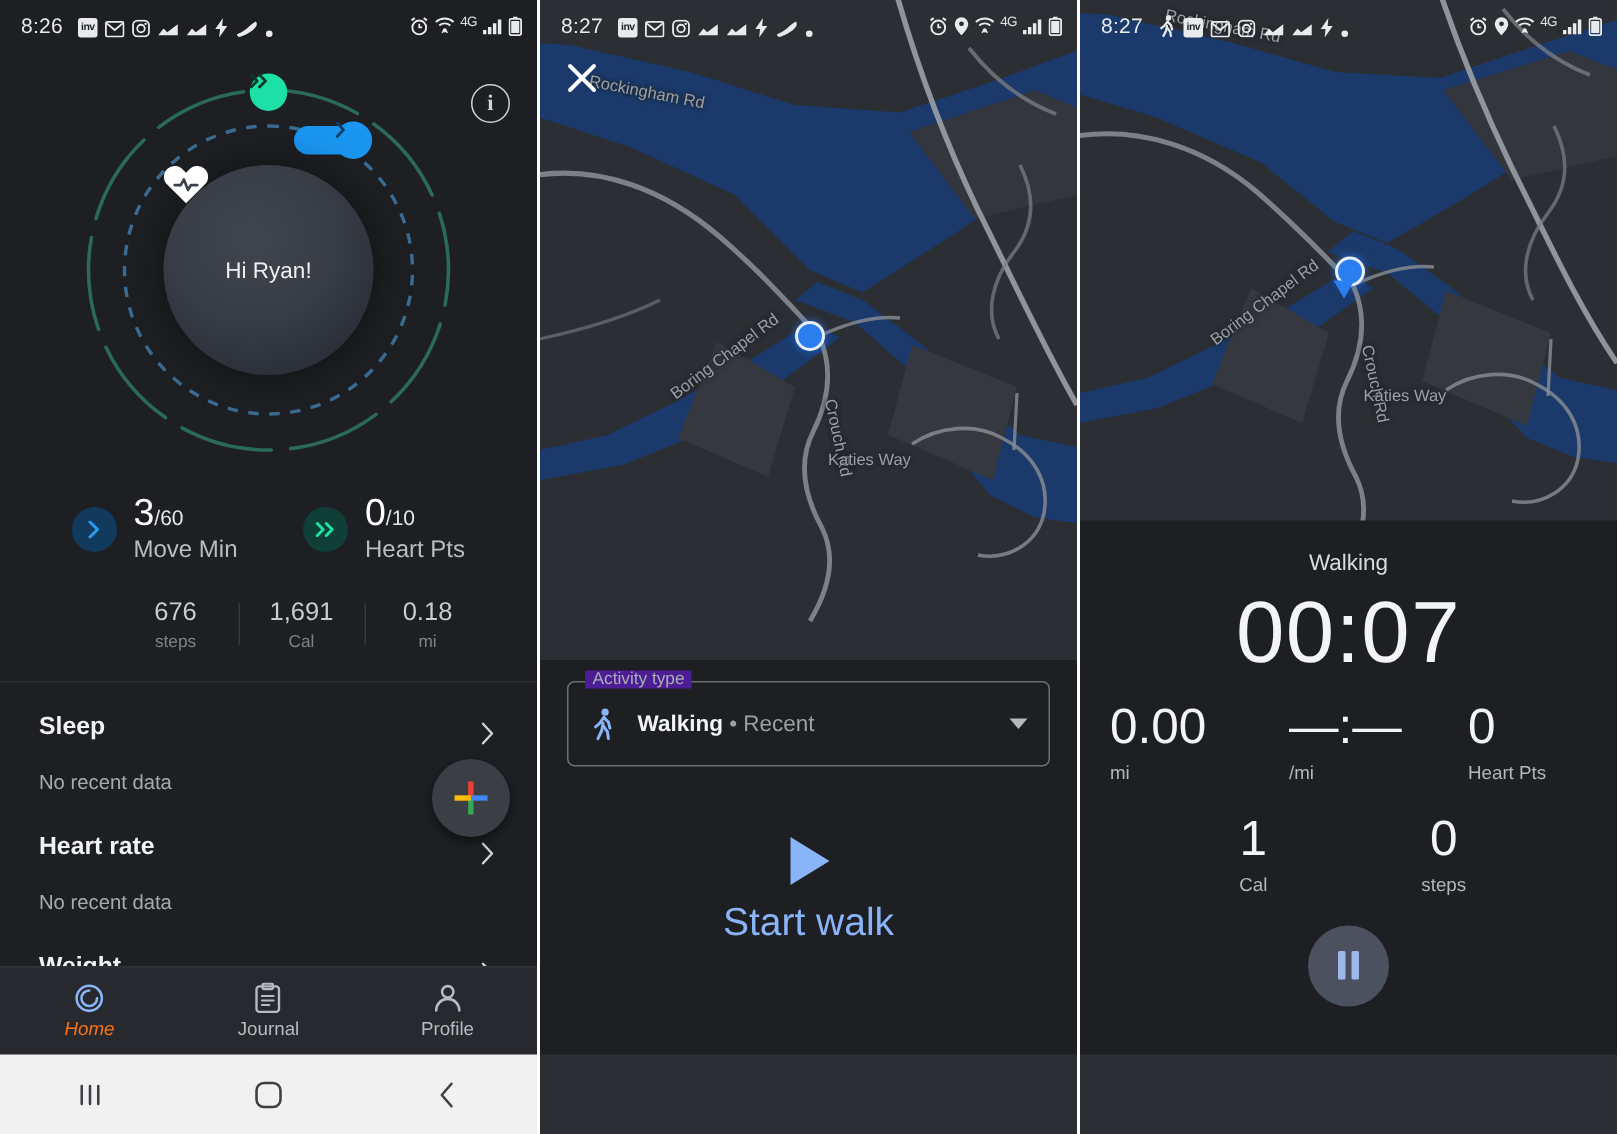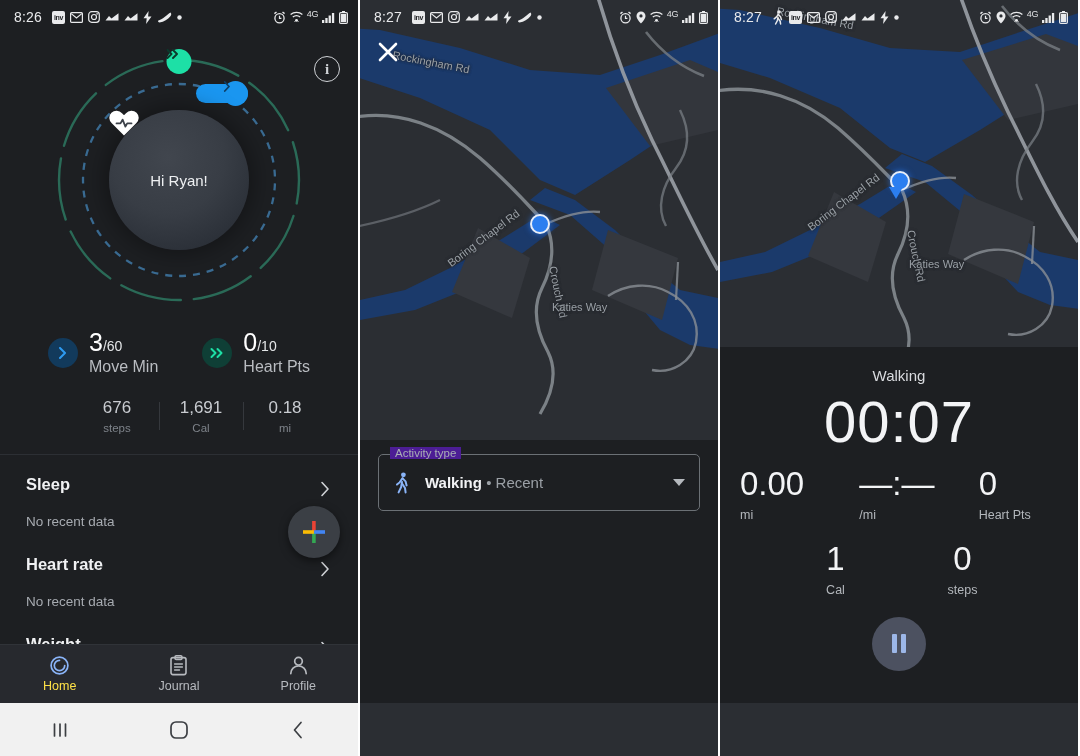--- a/index.html
+++ b/index.html
@@ -5,21 +5,21 @@
   html,body{margin:0;padding:0;background:#ffffff;}
   body{width:1080px;height:756px;font-family:"Liberation Sans",sans-serif;overflow:hidden;}
   .stage{position:relative;width:1080px;height:756px;display:flex;gap:2px;background:#ffffff;}
   .panel{position:relative;width:358px;height:756px;overflow:hidden;background:#1d1f22;display:flex;flex-direction:column;}
 
   
   .statusbar{height:34px;flex:0 0 34px;display:flex;align-items:center;padding:0 10px 0 14px;
              color:#e9eaec;font-size:13.5px;position:relative;z-index:7;}
   .statusbar.overmap{background:transparent;}
   .sb-time{font-size:14px;letter-spacing:.2px;margin-right:5px;font-weight:400;}
-  .sb-left{display:flex;align-items:center;gap:5px;flex:1;}
+  .sb-left{display:flex;align-items:flex-end;gap:5px;flex:1;}
   .sb-right{display:flex;align-items:center;gap:4px;}
   .ic{display:inline-flex;align-items:center;justify-content:center;}
   .ic svg{display:block;}
   .boxic{width:13px;height:13px;border-radius:2px;background:#e9eaec;color:#1d1f22;font-size:7px;
          display:flex;align-items:center;justify-content:center;font-weight:700;letter-spacing:-0.3px;}
   .sb-4g{font-size:9px;letter-spacing:-.4px;opacity:.95;position:relative;top:-3px;}
 
   
   .p1{background:#1d1f22;}
   .p1-body{flex:1;position:relative;overflow:hidden;}
@@ -61,21 +61,21 @@
   .row .rt{color:#f0f1f3;font-size:16.5px;font-weight:700;}
   .row .rs{color:#a7abb1;font-size:13.5px;margin-top:20px;}
   .row .chev{position:absolute;right:2px;top:26px;color:#cfd2d6;}
   .fab{position:absolute;right:18px;bottom:86px;width:52px;height:52px;border-radius:50%;
        background:#3b3f45;display:flex;align-items:center;justify-content:center;
        box-shadow:0 3px 8px rgba(0,0,0,.5);z-index:6;}
 
   .tabbar{flex:0 0 58px;height:58px;background:#27292e;display:flex;align-items:center;border-top:1px solid #303338;}
   .tab{flex:1;display:flex;flex-direction:column;align-items:center;gap:3px;}
   .tab .tl{font-size:12.5px;color:#b7babf;}
-  .tab.active .tl{color:#fde047;}
+  .tab.active .tl{color:#f97316;font-style:italic;}
   .navbar{flex:0 0 53px;height:53px;background:#f1f1f1;display:flex;align-items:center;}
   .navbtn{flex:1;display:flex;align-items:center;justify-content:center;color:#3c3f43;}
 
   
   .map{position:absolute;inset:0;background:#2b2e33;overflow:hidden;}
   .map svg{position:absolute;inset:0;}
   .mlabel{position:absolute;color:#9aa0a6;font-size:11px;white-space:nowrap;
           text-shadow:0 0 3px #23262b,0 0 3px #23262b;}
   .closebtn{position:absolute;left:16px;top:40px;width:24px;height:24px;z-index:8;color:#fff;}
   .dot{position:absolute;width:16px;height:16px;border-radius:50%;background:#2b7ef0;
@@ -486,20 +486,26 @@
             <path d="M9.6 6.2 L6.6 10.4 L4 12.6" fill="none" stroke="#8ab4f8" stroke-width="2" stroke-linecap="round"></path>
             <path d="M9.6 6.4 L12.6 9.4 L13.6 13.4" fill="none" stroke="#8ab4f8" stroke-width="2" stroke-linecap="round"></path>
             <path d="M9 10 L8.2 15 L5.6 20.4" fill="none" stroke="#8ab4f8" stroke-width="2" stroke-linecap="round"></path>
             <path d="M9.4 12 L12 16 L12.6 20.4" fill="none" stroke="#8ab4f8" stroke-width="2" stroke-linecap="round"></path>
           </svg>
           <span class="sv"><span>Walking</span> <em>• Recent</em></span>
         </span>
         <span class="caret"></span>
       </div>
 
+      <div class="startwrap">
+        <svg width="40" height="38" viewBox="0 0 40 38">
+          <path d="M8 3 L34 19 L8 35 Z" fill="#8ab4f8"></path>
+        </svg>
+        <span class="slabel">Start walk</span>
+      </div>
     </div>
 
     <div style="flex:1"></div>
     <div class="navbar">
       <div class="navbtn">
         <svg width="18" height="18" viewBox="0 0 18 18">
             <path d="M3.5 3 V15 M9 3 V15 M14.5 3 V15" stroke="#3c3f43" stroke-width="1.7" stroke-linecap="round"></path>
           </svg>
       </div>
       <div class="navbtn">

